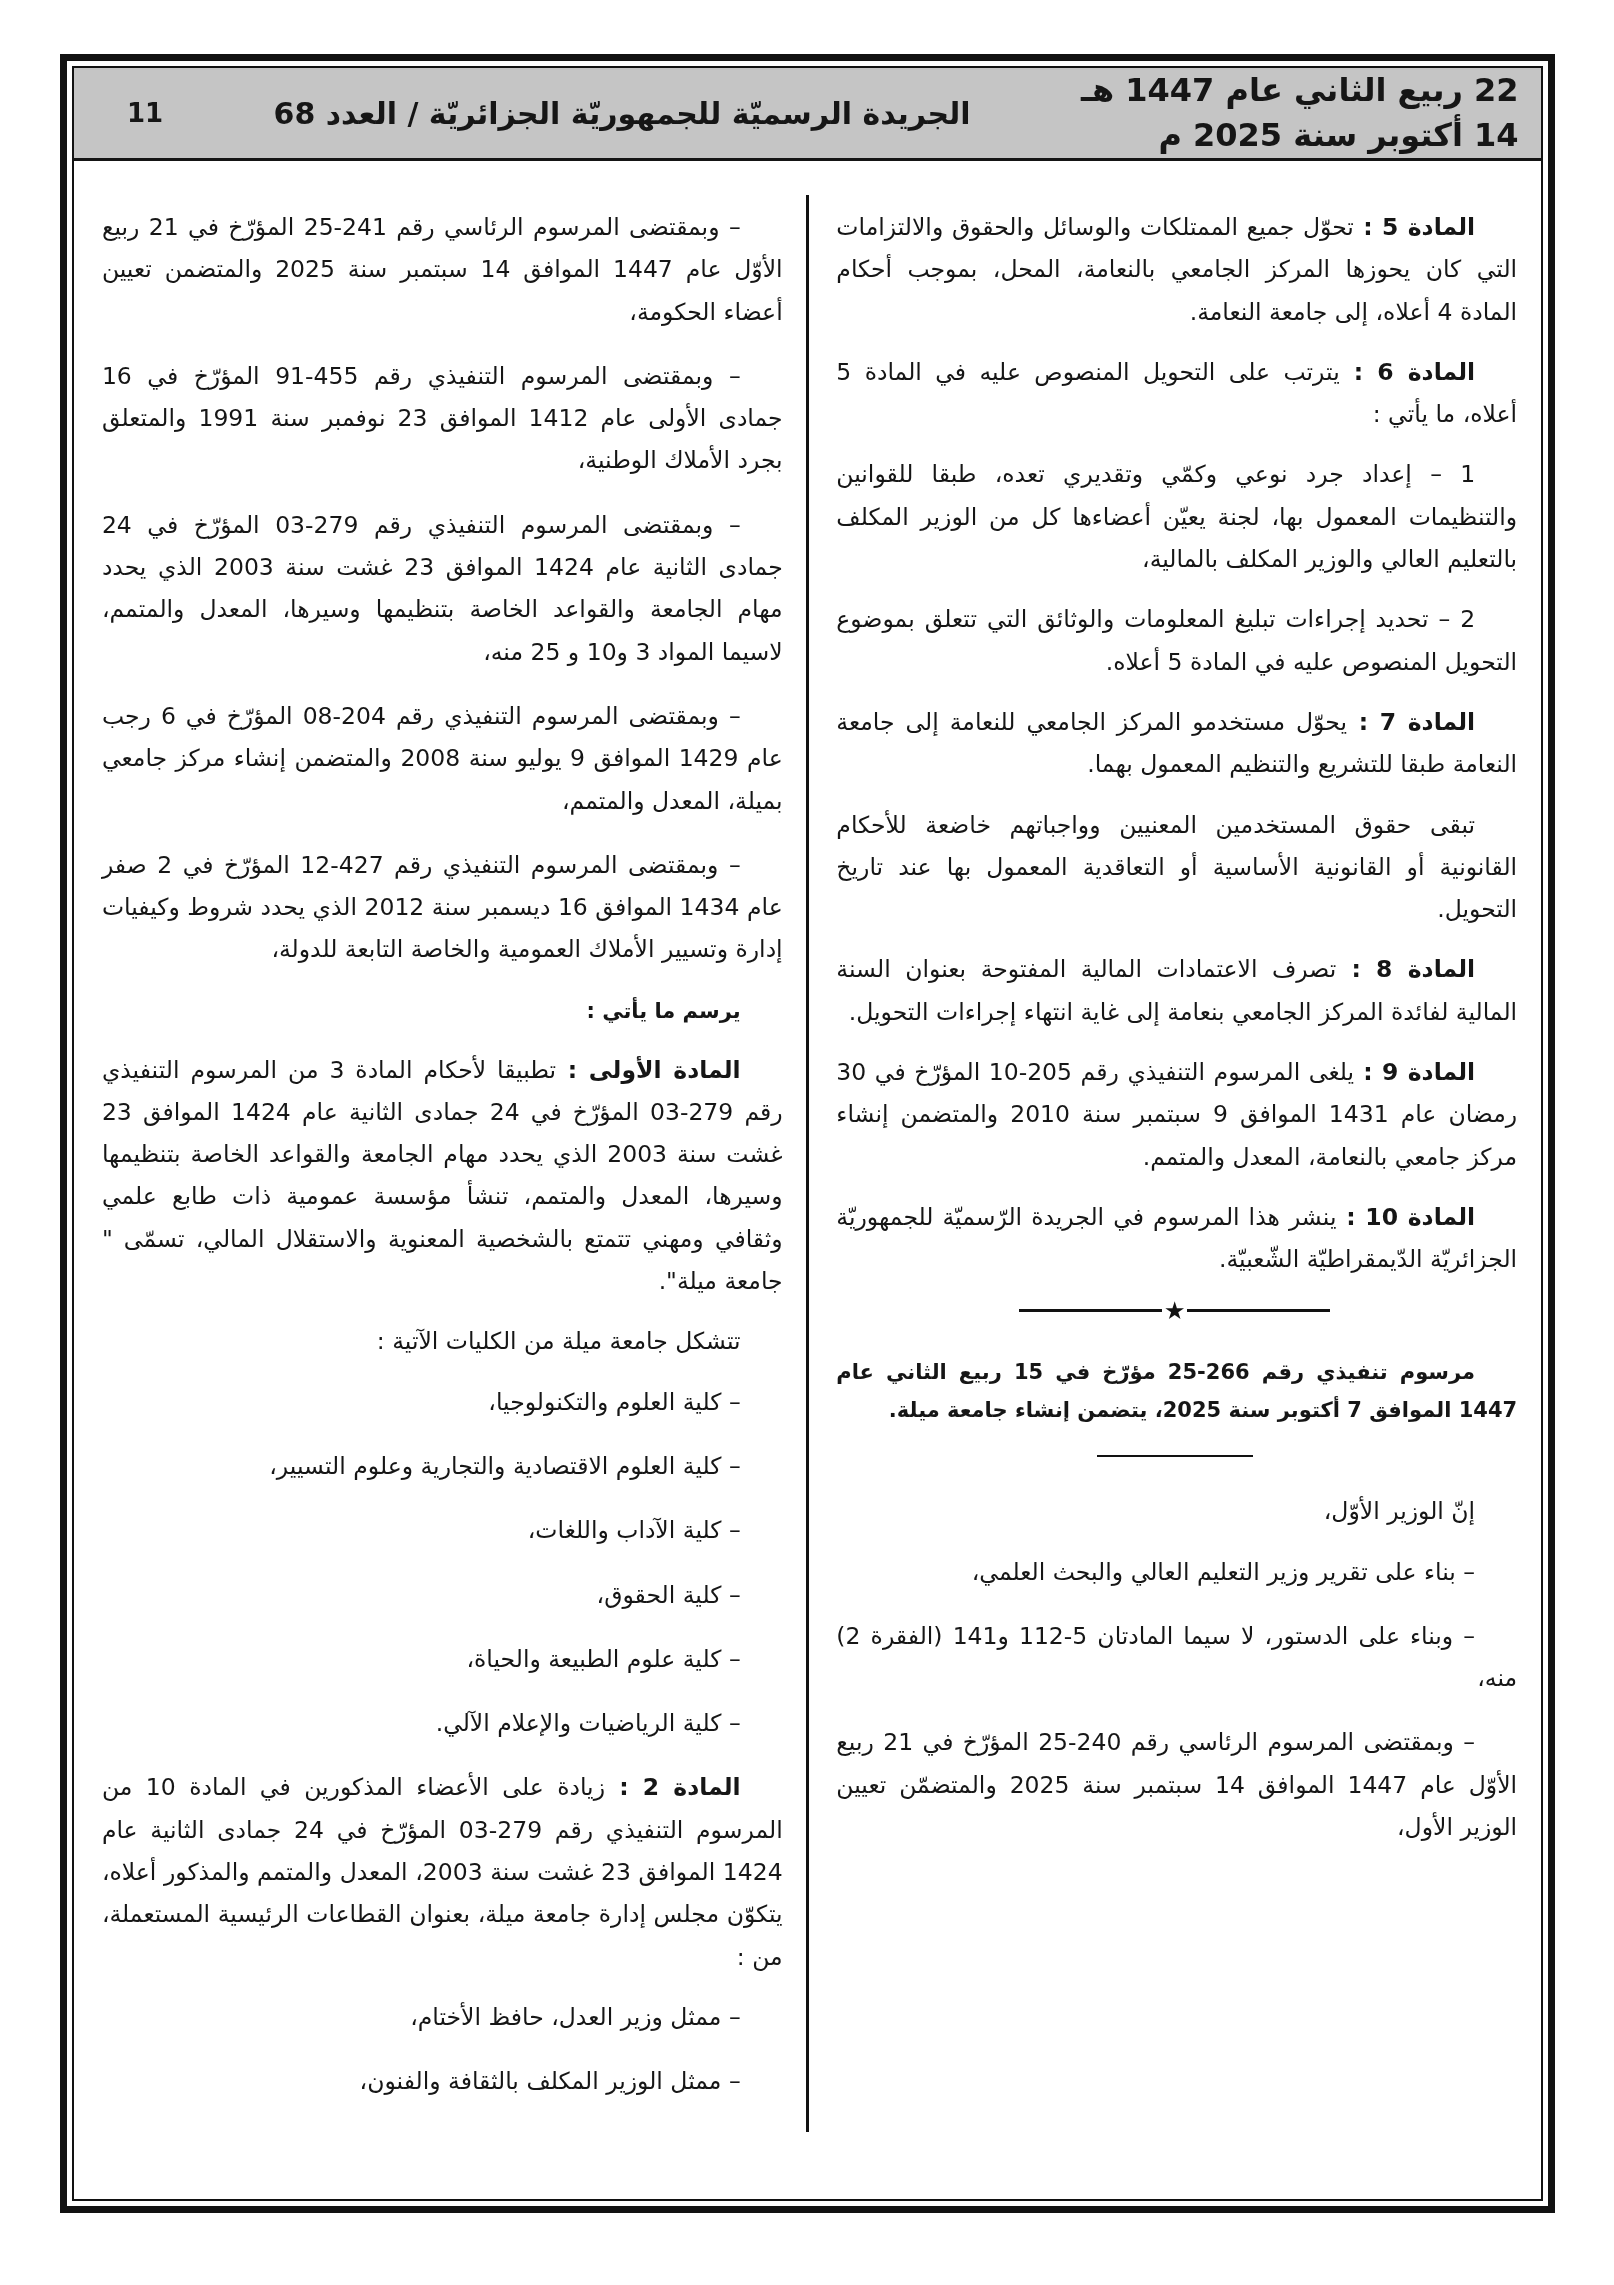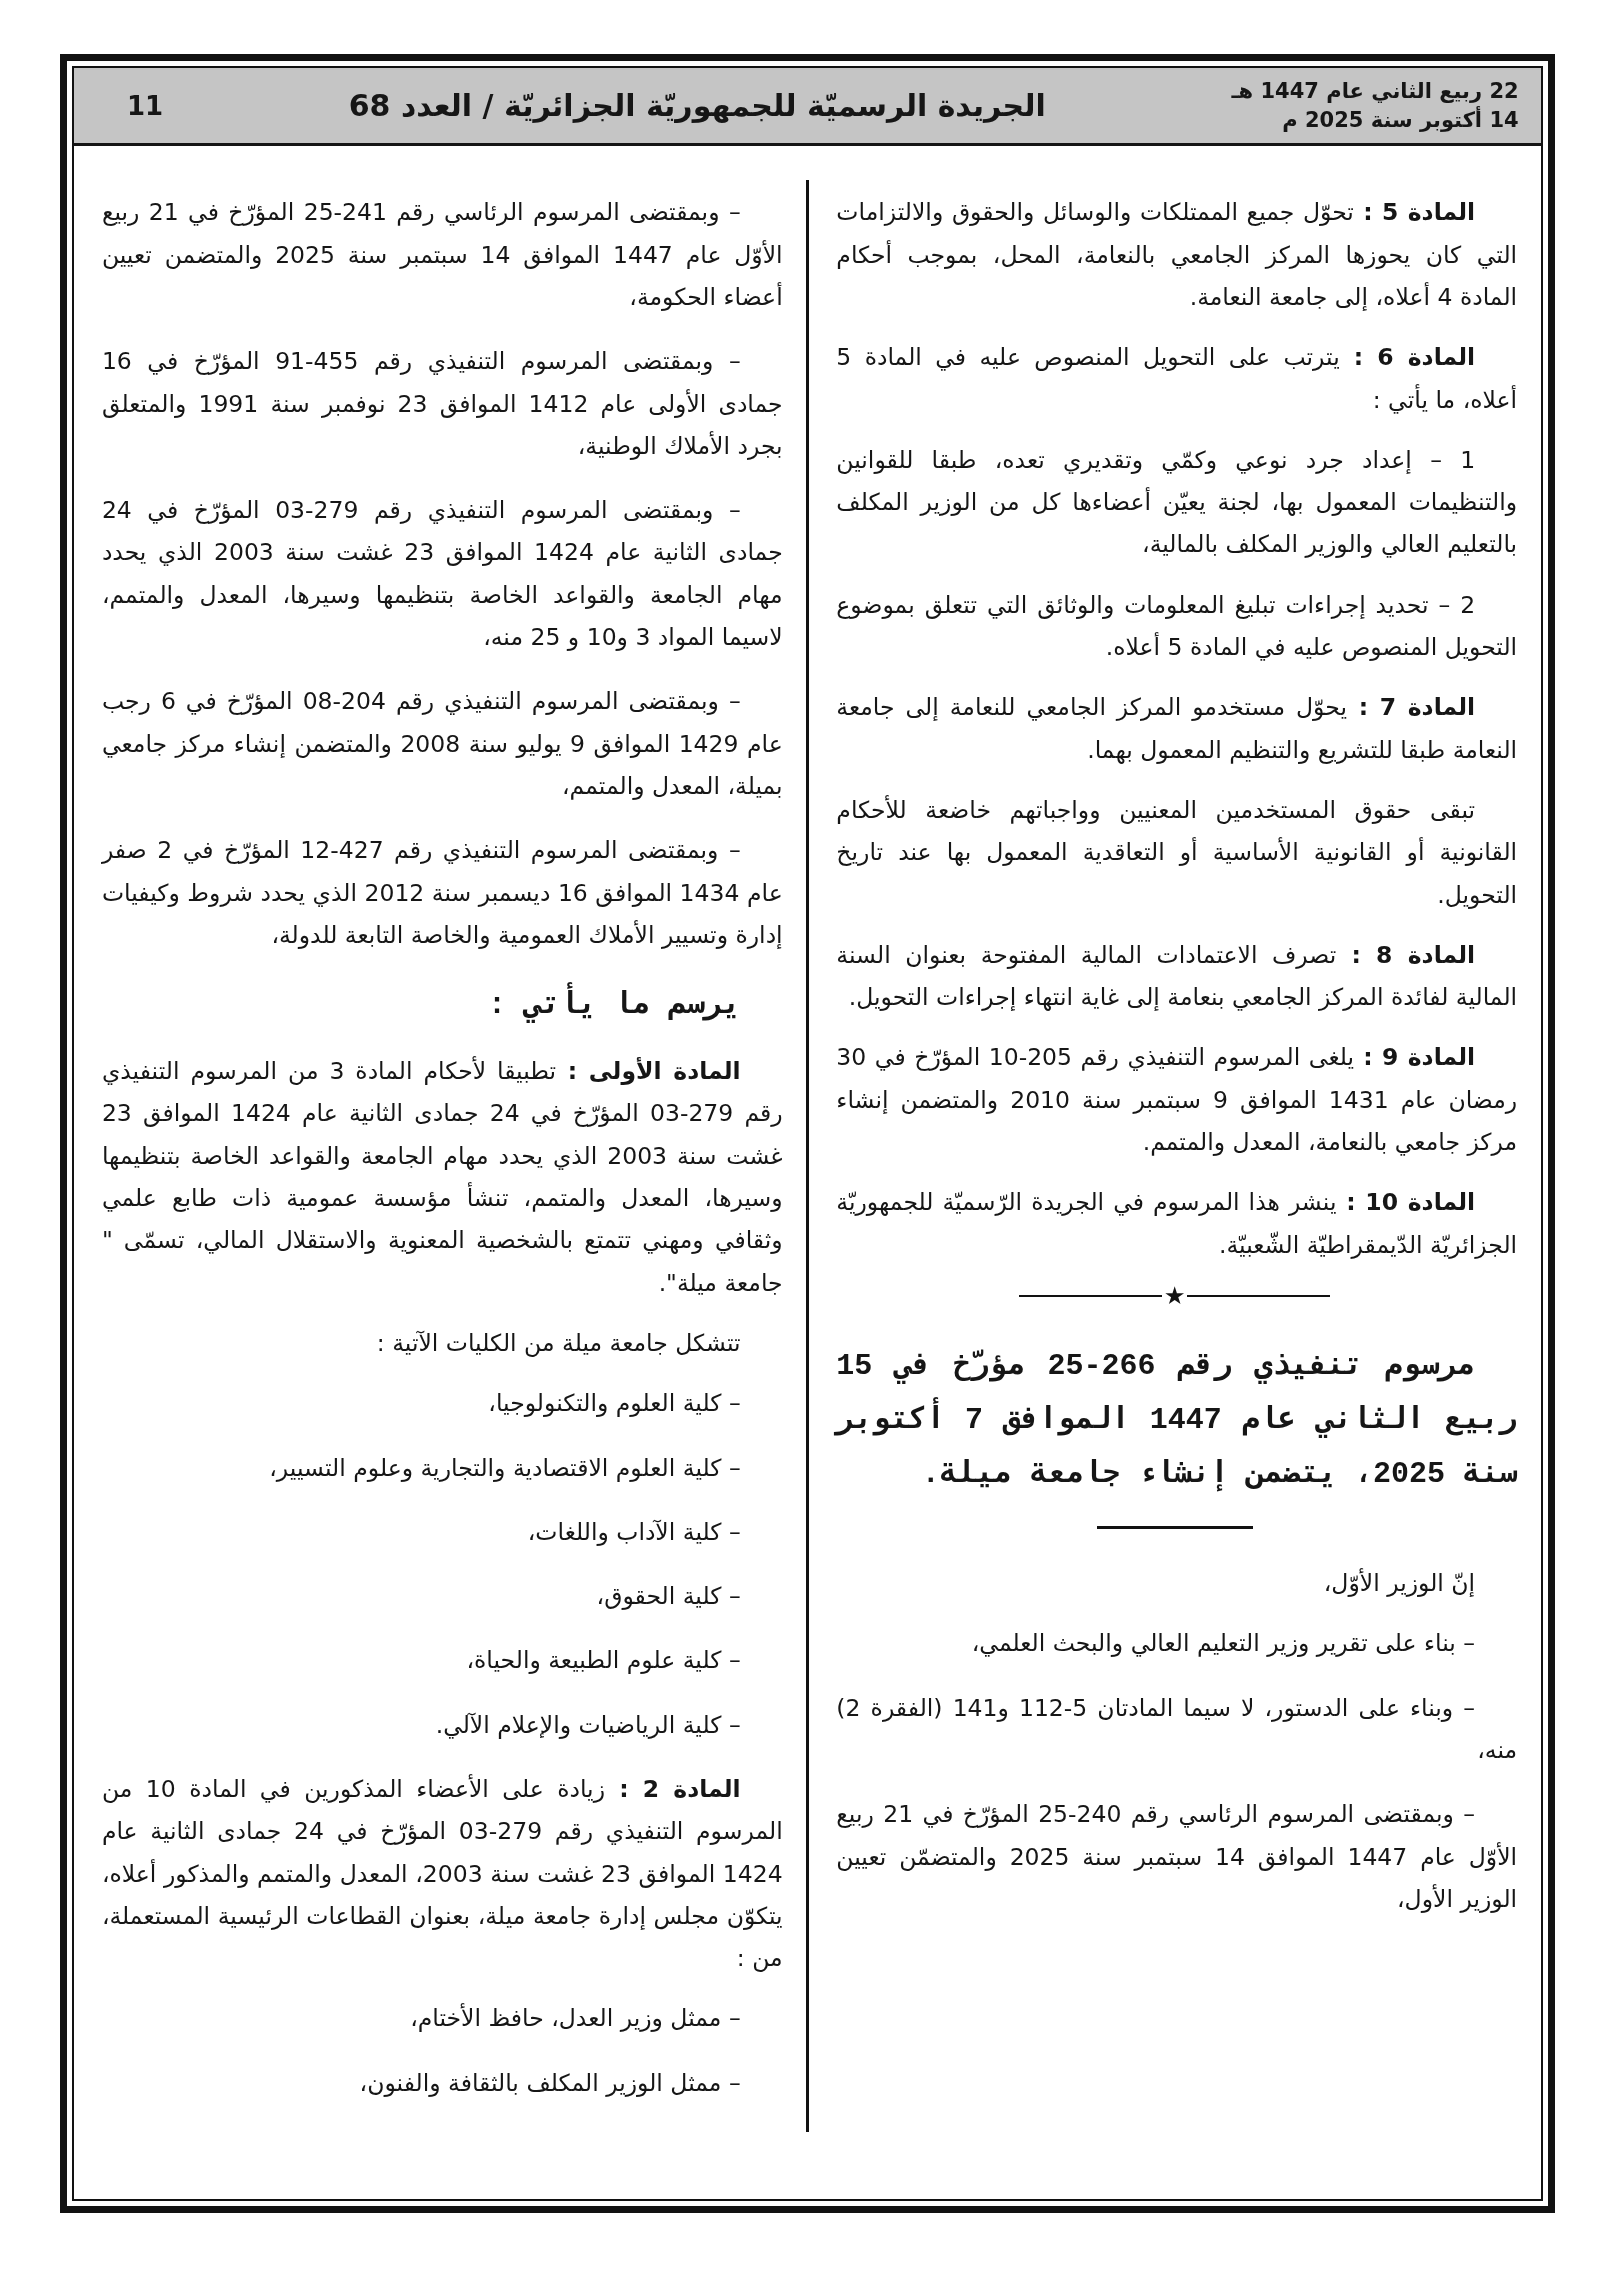--- a/index.html
+++ b/index.html
@@ -33,21 +33,21 @@
     box-sizing:border-box;
     flex:0 0 78px;
     background:#c5c5c5;
     border-bottom:3.6px solid #151515;
     display:flex;align-items:center;
     padding:0 22px;
   }
   .masthead-dates{
     text-align:right;
     font-weight:bold;
-    font-size:21px;line-height:1.4;
+    font-size:32px;line-height:1.4;
     white-space:nowrap;
   }
   .masthead-title{
     flex:1;
     text-align:center;
     font-weight:bold;
     font-size:30px;
     white-space:nowrap;
     padding:0 18px;
   }
@@ -77,21 +77,21 @@
     flex:0 0 2.7px;
     background:#121212;
     margin-top:34px;
     margin-bottom:67px;
   }
   .para{
     margin:0 0 18px 4px;
     text-indent:42px;
   }
   .para .lead{font-weight:bold;}
-  .para.bold{font-weight:bold;font-size:30px;font-family:Liberation Mono, monospace;}
+  .para.bold{font-weight:bold;font-size:21px;}
   .para.bullet{margin-bottom:22px;}
   .signature{
     font-weight:bold;
     font-size:26px;
     text-align:left;
     padding-left:83px;
     margin:11px 0 27px 0;
   }
   .star-sep{
     display:flex;align-items:center;justify-content:center;

